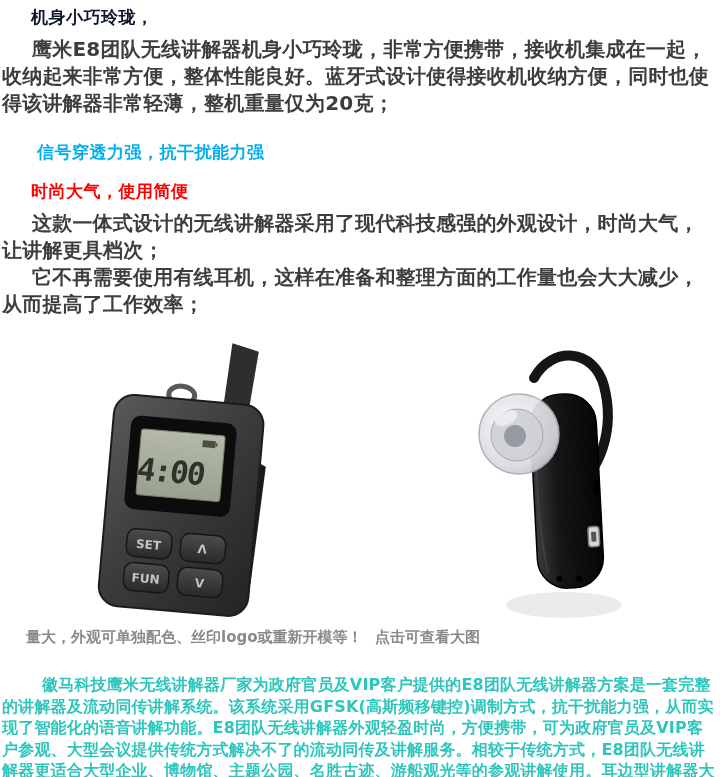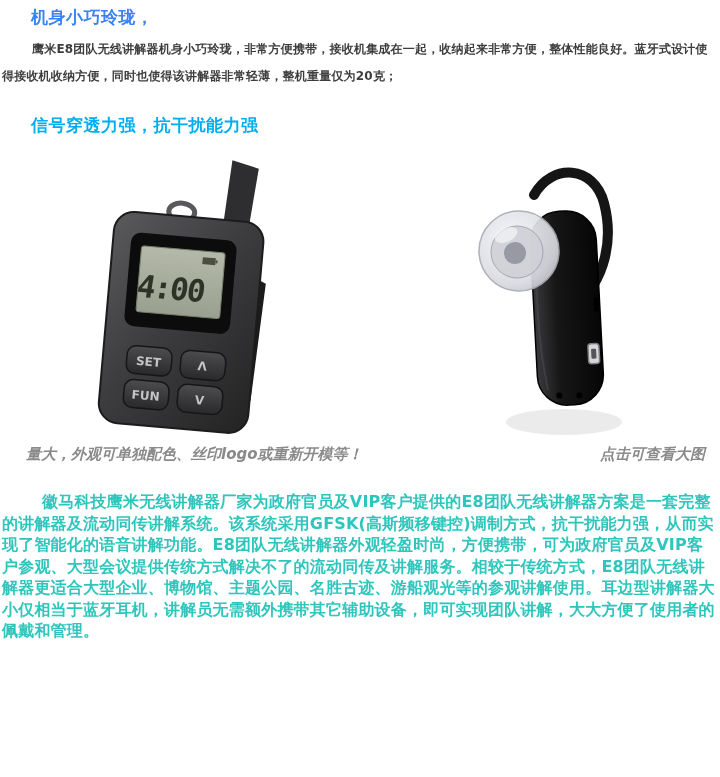--- a/index.html
+++ b/index.html
@@ -9,60 +9,65 @@
     -webkit-font-smoothing:antialiased;
   }
   .page{width:720px;padding-top:8px;box-sizing:border-box;}
 
   
   .feature h3{
     margin:0 0 9px 0;font-size:17px;line-height:19px;font-weight:bold;
     text-indent:31px;letter-spacing:0.5px;
   }
   .feature p{
-    margin:0;font-size:12px;line-height:27px;font-weight:bold;color:#3d3d3d;
+    margin:0;font-size:20px;line-height:27px;font-weight:bold;color:#3d3d3d;
     text-indent:30px;padding:0 2px;letter-spacing:0.2px;
   }
-  .feature.s2{margin-top:26px;}
+  .feature.s2{margin-top:26px;padding-left:6px;}
   .feature.s3{margin-top:20px;}
 
   
   .images-row{display:flex;margin-top:16px;height:290px;}
   .img-cell{display:flex;align-items:center;justify-content:center;}
   .img-cell.left{width:375px;}
   .img-cell.right{width:345px;}
   .img-cell svg{display:block;}
 
   
-  .captions-row{display:flex;margin-top:2px;font-style:italic;}
+  .captions-row{display:flex;margin-top:2px;}
   .caption{font-size:15px;font-weight:bold;color:#8a8a8a;line-height:22px;}
   .caption.left{width:375px;padding-left:26px;box-sizing:border-box;text-align:left;}
-  .caption.right{width:330px;text-align:right;cursor:pointer;}
+  .caption.right{width:330px;text-align:left;cursor:pointer;}
 
   
   .footer-para{
     margin:26px 0 0 0;padding:0 2px;
     font-size:16px;line-height:21.5px;font-weight:bold;
     text-indent:40px;letter-spacing:0.2px;
   }
 </style>
 </head>
 <body>
 
 <main class="page">
 
   <section class="feature s1">
-    <h3 style="color: #3b82f6;">机身小巧玲珑，</h3>
+    <h3 style="color: #0f172a;">机身小巧玲珑，</h3>
     <p>鹰米E8团队无线讲解器机身小巧玲珑，非常方便携带，接收机集成在一起，收纳起来非常方便，整体性能良好。蓝牙式设计使得接收机收纳方便，同时也使得该讲解器非常轻薄，整机重量仅为20克；</p>
   </section>
 
   <section class="feature s2">
     <h3 style="color: rgb(0, 174, 239);">信号穿透力强，抗干扰能力强</h3>
   </section>
 
+  <section class="feature s3">
+    <h3 style="color: rgb(255, 0, 0);">时尚大气，使用简便</h3>
+    <p>这款一体式设计的无线讲解器采用了现代科技感强的外观设计，时尚大气，让讲解更具档次；</p>
+    <p>它不再需要使用有线耳机，这样在准备和整理方面的工作量也会大大减少，从而提高了工作效率；</p>
+  </section>
 
   <div class="images-row">
 
     <div class="img-cell left">
       <svg width="300" height="290" viewBox="0 0 300 290">
         <defs>
           <linearGradient id="gbody" x1="0" y1="0" x2="1" y2="1">
             <stop offset="0" stop-color="#5a5a5c"></stop>
             <stop offset="0.45" stop-color="#3d3d3f"></stop>
             <stop offset="1" stop-color="#232324"></stop>

